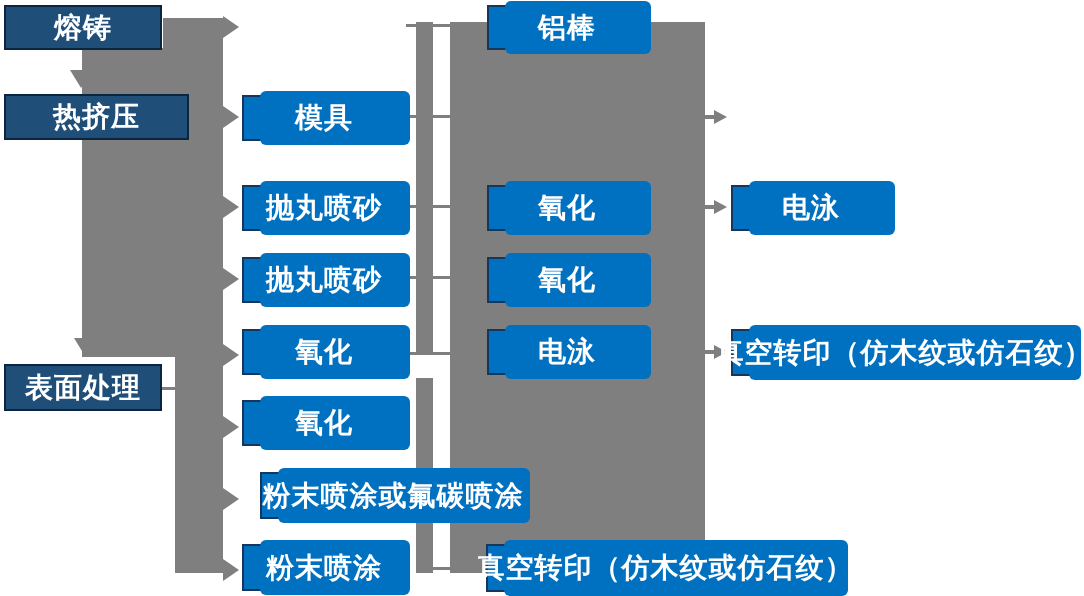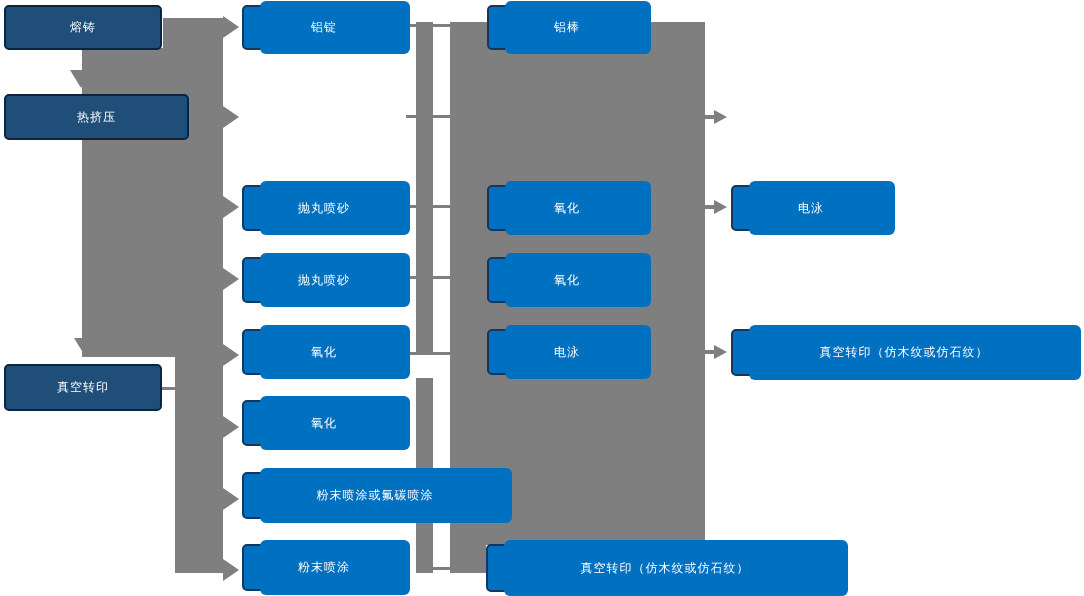--- a/index.html
+++ b/index.html
@@ -15,23 +15,23 @@
     background:#ffffff;
     font-family:"Liberation Sans","DejaVu Sans",sans-serif;
     overflow:hidden;
   }
   .connectors{position:absolute;left:0;top:0;z-index:1;}
   .box{
     position:absolute;
     z-index:2;
     display:flex;align-items:center;justify-content:center;
     color:#ffffff;
-    font-size:12px;font-weight:400;
+    font-size:28px;font-weight:700;
     letter-spacing:1px;
-    border-radius:5px;
+    border-radius:0;
     box-sizing:border-box;
     white-space:nowrap;
   }
   .box.blue{
     background:var(--blue);
     border:2px solid var(--border-dark);
   }
   
   .box.blue::before{
     content:"";
@@ -94,39 +94,39 @@
     </g>
   </svg>
 
   <div class="box navy" style="left:4px;top:5px;width:158px;height:45px">
       <span>熔铸</span>
     </div>
   <div class="box navy" style="left:4px;top:94px;width:185px;height:46px">
       <span>热挤压</span>
     </div>
   <div class="box navy" style="left:4px;top:364px;width:158px;height:47px">
-      <span>真空转印</span>
+      <span>表面处理</span>
     </div>
 
-  <div class="box blue" style="left:242px;top:5px;width:164px;height:45px">
-      <span>铝锭</span>
+  <div class="box blue" style="left:242px;top:95px;width:164px;height:46px">
+      <span>模具</span>
     </div>
   <div class="box blue" style="left:242px;top:185px;width:164px;height:46px">
       <span>抛丸喷砂</span>
     </div>
   <div class="box blue" style="left:242px;top:257px;width:164px;height:46px">
       <span>抛丸喷砂</span>
     </div>
   <div class="box blue" style="left:242px;top:329px;width:164px;height:46px">
       <span>氧化</span>
     </div>
   <div class="box blue" style="left:242px;top:400px;width:164px;height:46px">
       <span>氧化</span>
     </div>
-  <div class="box blue" style="left:242px;top:472px;width:266px;height:47px">
+  <div class="box blue" style="left:260px;top:472px;width:266px;height:47px">
       <span>粉末喷涂或氟碳喷涂</span>
     </div>
   <div class="box blue" style="left:487px;top:5px;width:160px;height:45px">
       <span>铝棒</span>
     </div>
 
   <div class="box blue" style="left:242px;top:544px;width:164px;height:47px">
       <span>粉末喷涂</span>
     </div>
   <div class="box blue" style="left:487px;top:185px;width:160px;height:46px">

